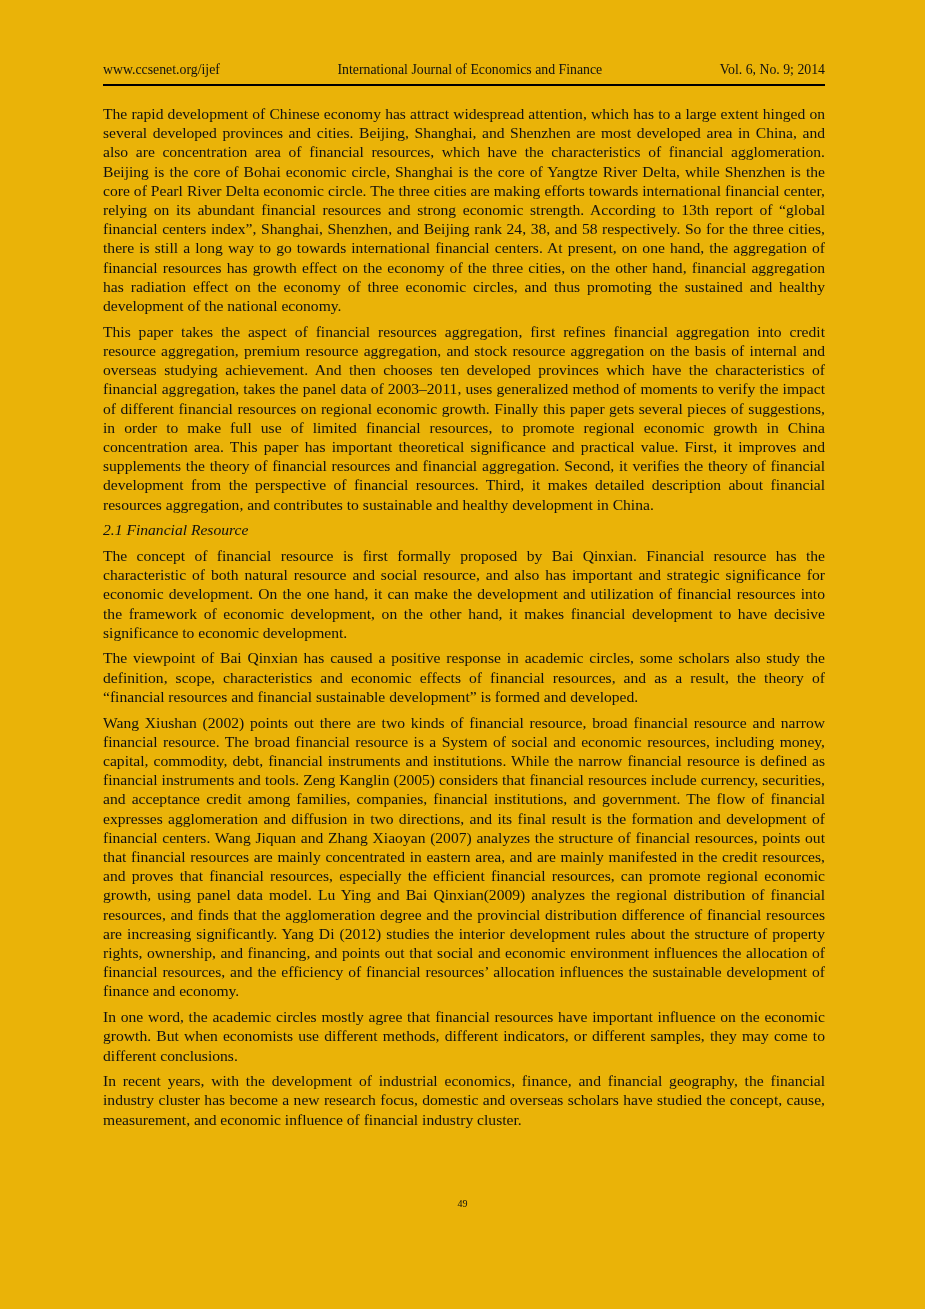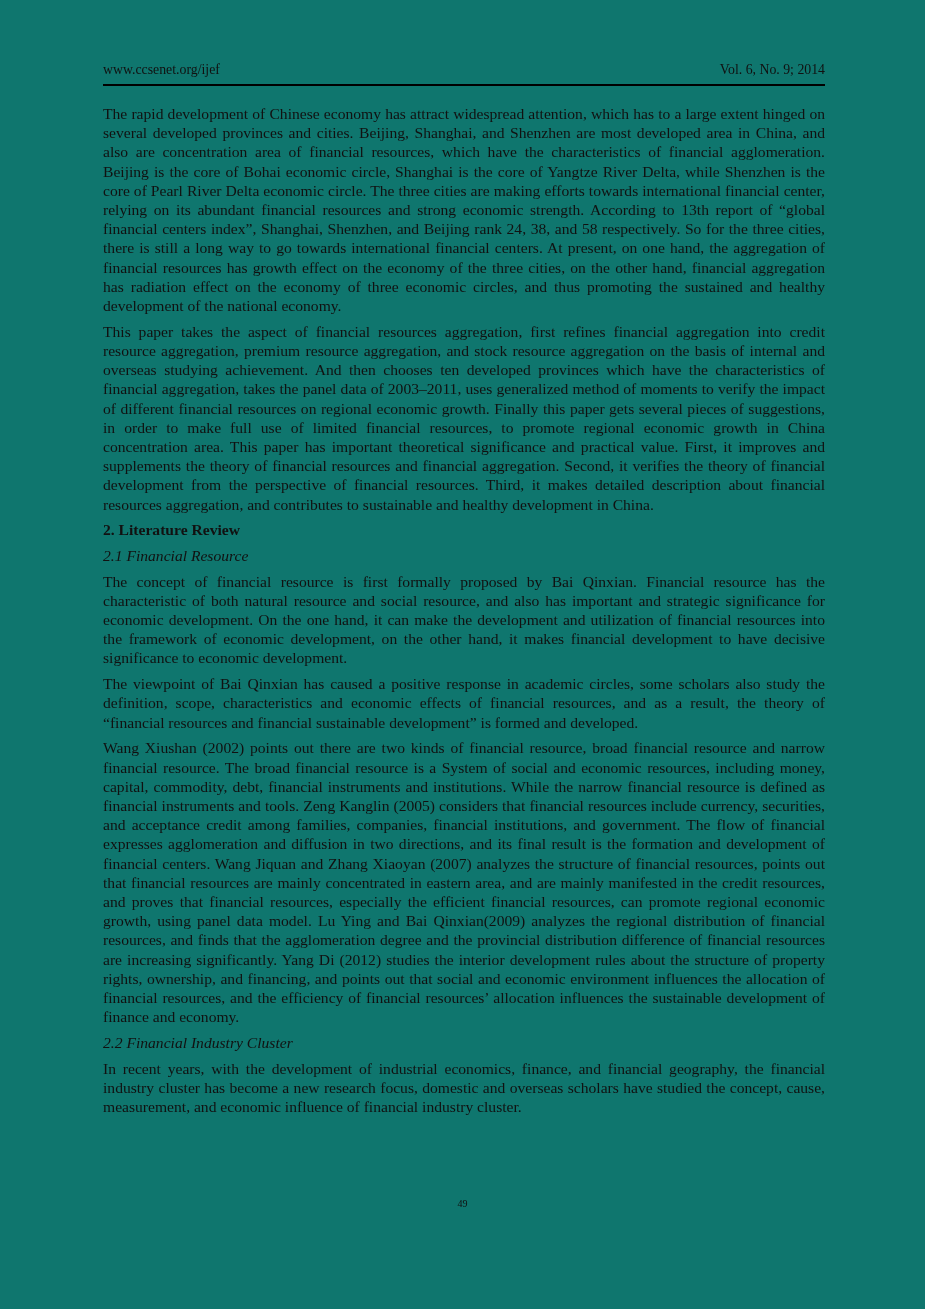--- a/index.html
+++ b/index.html
@@ -4,21 +4,21 @@
 <style>
   html, body {
     margin: 0;
     padding: 0;
     background: #ffffff;
   }
   .page {
     position: relative;
     width: 925px;
     height: 1309px;
-    background: #0f766e;
+    background: #eab308;
     font-family: "Liberation Serif", "DejaVu Serif", serif;
     color: #111111;
     overflow: hidden;
   }
   .header {
     position: absolute;
     left: 103px;
     width: 722px;
     top: 62px;
     display: flex;
@@ -62,32 +62,32 @@
     font-size: 10px;
   }
 </style>
 </head>
 <body>
 
 <div class="page">
 
   <div class="header">
     <span class="left">www.ccsenet.org/ijef</span>
+    <span class="center">International Journal of Economics and Finance</span>
     <span class="right">Vol. 6, No. 9; 2014</span>
   </div>
 
   <div class="body-text">
     <p>The rapid development of Chinese economy has attract widespread attention, which has to a large extent hinged on several developed provinces and cities. Beijing, Shanghai, and Shenzhen are most developed area in China, and also are concentration area of financial resources, which have the characteristics of financial agglomeration. Beijing is the core of Bohai economic circle, Shanghai is the core of Yangtze River Delta, while Shenzhen is the core of Pearl River Delta economic circle. The three cities are making efforts towards international financial center, relying on its abundant financial resources and strong economic strength. According to 13th report of “global financial centers index”, Shanghai, Shenzhen, and Beijing rank 24, 38, and 58 respectively. So for the three cities, there is still a long way to go towards international financial centers. At present, on one hand, the aggregation of financial resources has growth effect on the economy of the three cities, on the other hand, financial aggregation has radiation effect on the economy of three economic circles, and thus promoting the sustained and healthy development of the national economy.</p>
     <p>This paper takes the aspect of financial resources aggregation, first refines financial aggregation into credit resource aggregation, premium resource aggregation, and stock resource aggregation on the basis of internal and overseas studying achievement. And then chooses ten developed provinces which have the characteristics of financial aggregation, takes the panel data of 2003–2011, uses generalized method of moments to verify the impact of different financial resources on regional economic growth. Finally this paper gets several pieces of suggestions, in order to make full use of limited financial resources, to promote regional economic growth in China concentration area. This paper has important theoretical significance and practical value. First, it improves and supplements the theory of financial resources and financial aggregation. Second, it verifies the theory of financial development from the perspective of financial resources. Third, it makes detailed description about financial resources aggregation, and contributes to sustainable and healthy development in China.</p>
-    <p class="section-heading">2. Literature Review</p>
     <p class="subsection-heading">2.1 Financial Resource</p>
     <p>The concept of financial resource is first formally proposed by Bai Qinxian. Financial resource has the characteristic of both natural resource and social resource, and also has important and strategic significance for economic development. On the one hand, it can make the development and utilization of financial resources into the framework of economic development, on the other hand, it makes financial development to have decisive significance to economic development.</p>
     <p>The viewpoint of Bai Qinxian has caused a positive response in academic circles, some scholars also study the definition, scope, characteristics and economic effects of financial resources, and as a result, the theory of “financial resources and financial sustainable development” is formed and developed.</p>
     <p>Wang Xiushan (2002) points out there are two kinds of financial resource, broad financial resource and narrow financial resource. The broad financial resource is a System of social and economic resources, including money, capital, commodity, debt, financial instruments and institutions. While the narrow financial resource is defined as financial instruments and tools. Zeng Kanglin (2005) considers that financial resources include currency, securities, and acceptance credit among families, companies, financial institutions, and government. The flow of financial expresses agglomeration and diffusion in two directions, and its final result is the formation and development of financial centers. Wang Jiquan and Zhang Xiaoyan (2007) analyzes the structure of financial resources, points out that financial resources are mainly concentrated in eastern area, and are mainly manifested in the credit resources, and proves that financial resources, especially the efficient financial resources, can promote regional economic growth, using panel data model. Lu Ying and Bai Qinxian(2009) analyzes the regional distribution of financial resources, and finds that the agglomeration degree and the provincial distribution difference of financial resources are increasing significantly. Yang Di (2012) studies the interior development rules about the structure of property rights, ownership, and financing, and points out that social and economic environment influences the allocation of financial resources, and the efficiency of financial resources’ allocation influences the sustainable development of finance and economy.</p>
-    <p class="subsection-heading">2.2 Financial Industry Cluster</p>
+    <p>In one word, the academic circles mostly agree that financial resources have important influence on the economic growth. But when economists use different methods, different indicators, or different samples, they may come to different conclusions.</p>
     <p>In recent years, with the development of industrial economics, finance, and financial geography, the financial industry cluster has become a new research focus, domestic and overseas scholars have studied the concept, cause, measurement, and economic influence of financial industry cluster.</p>
   </div>
 
   <div class="footer">
     <span>49</span>
   </div>
 
 </div>
 
 </body></html>

